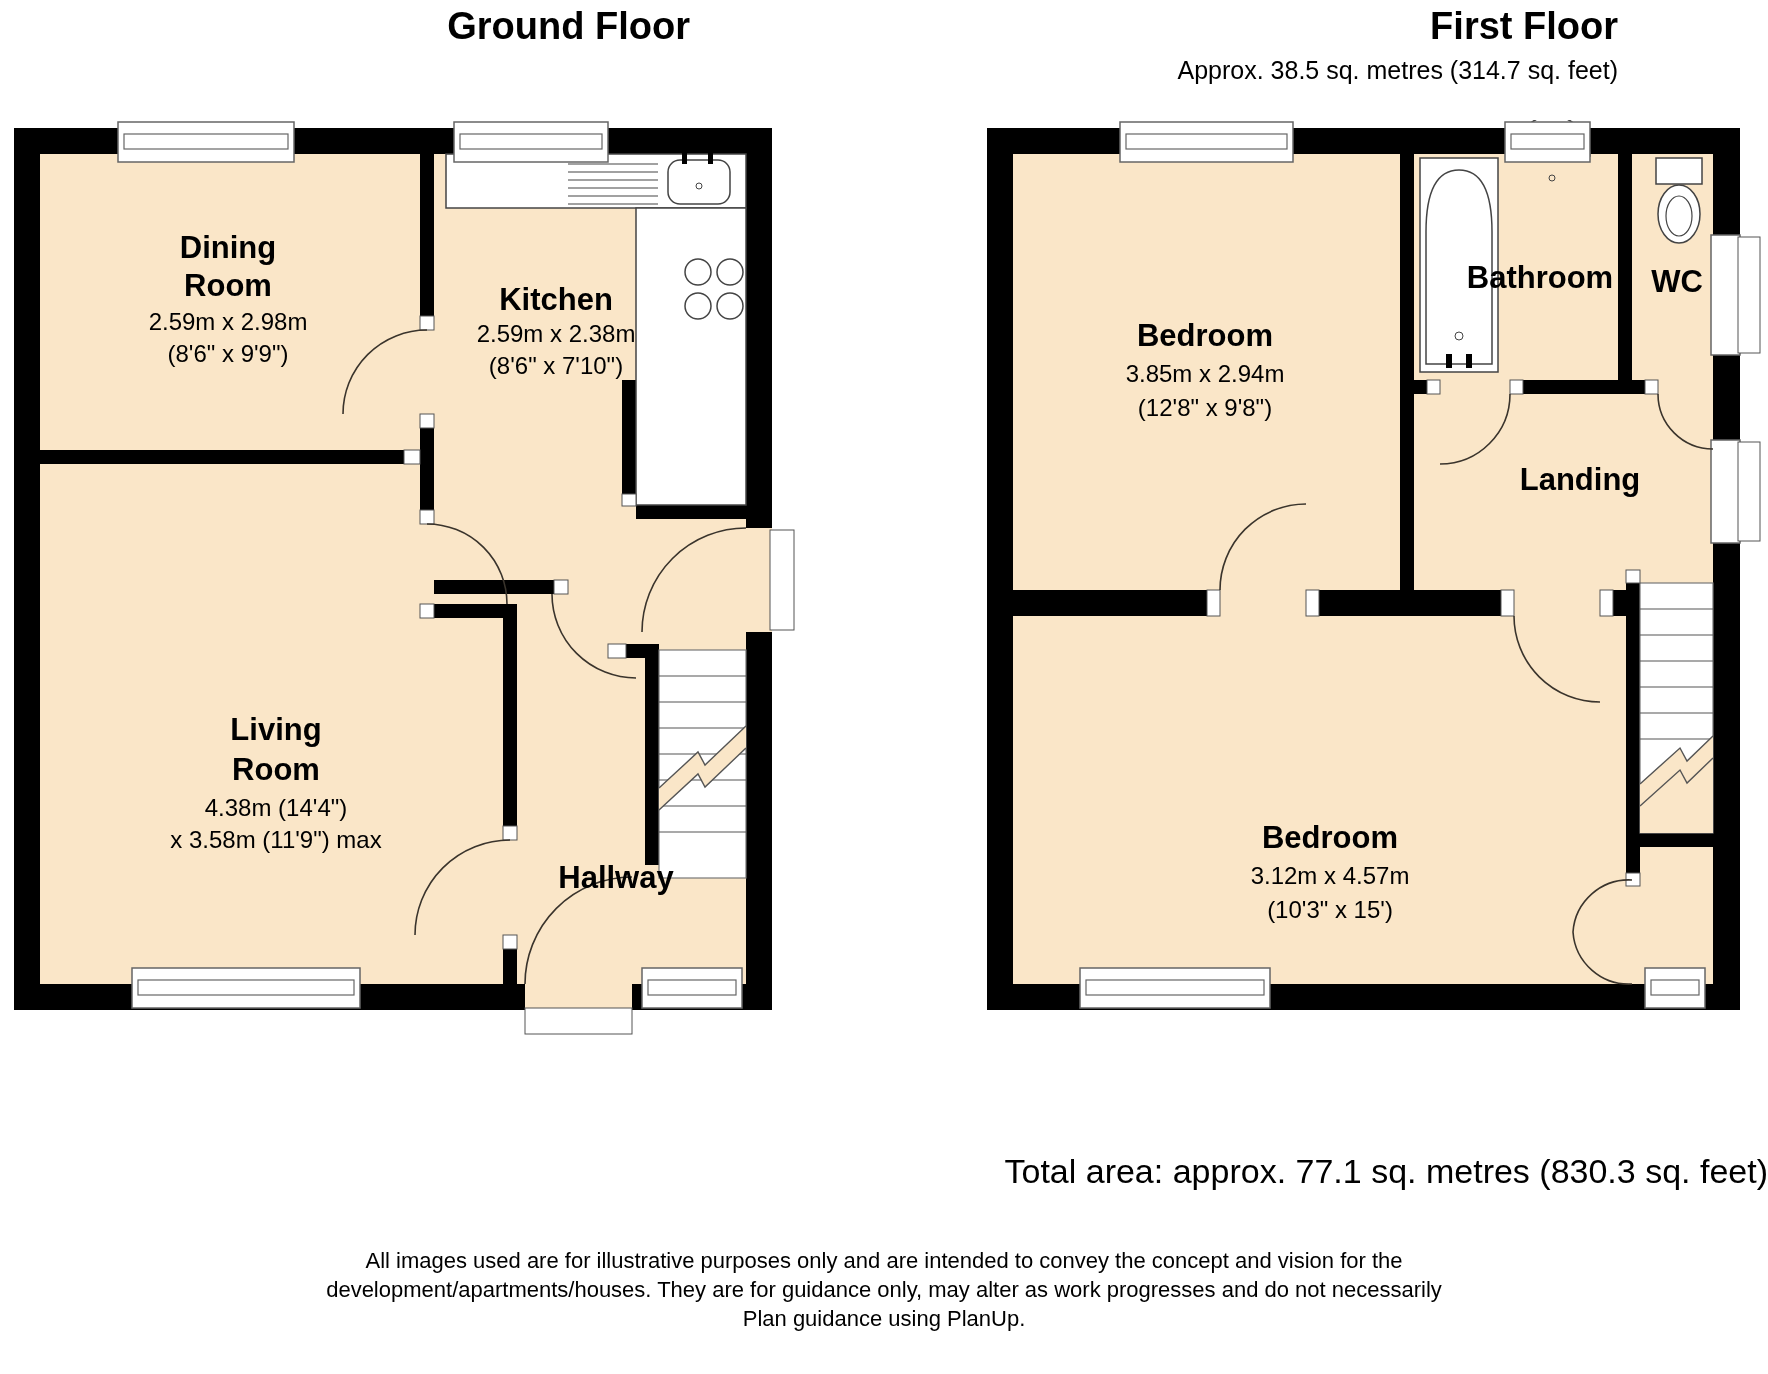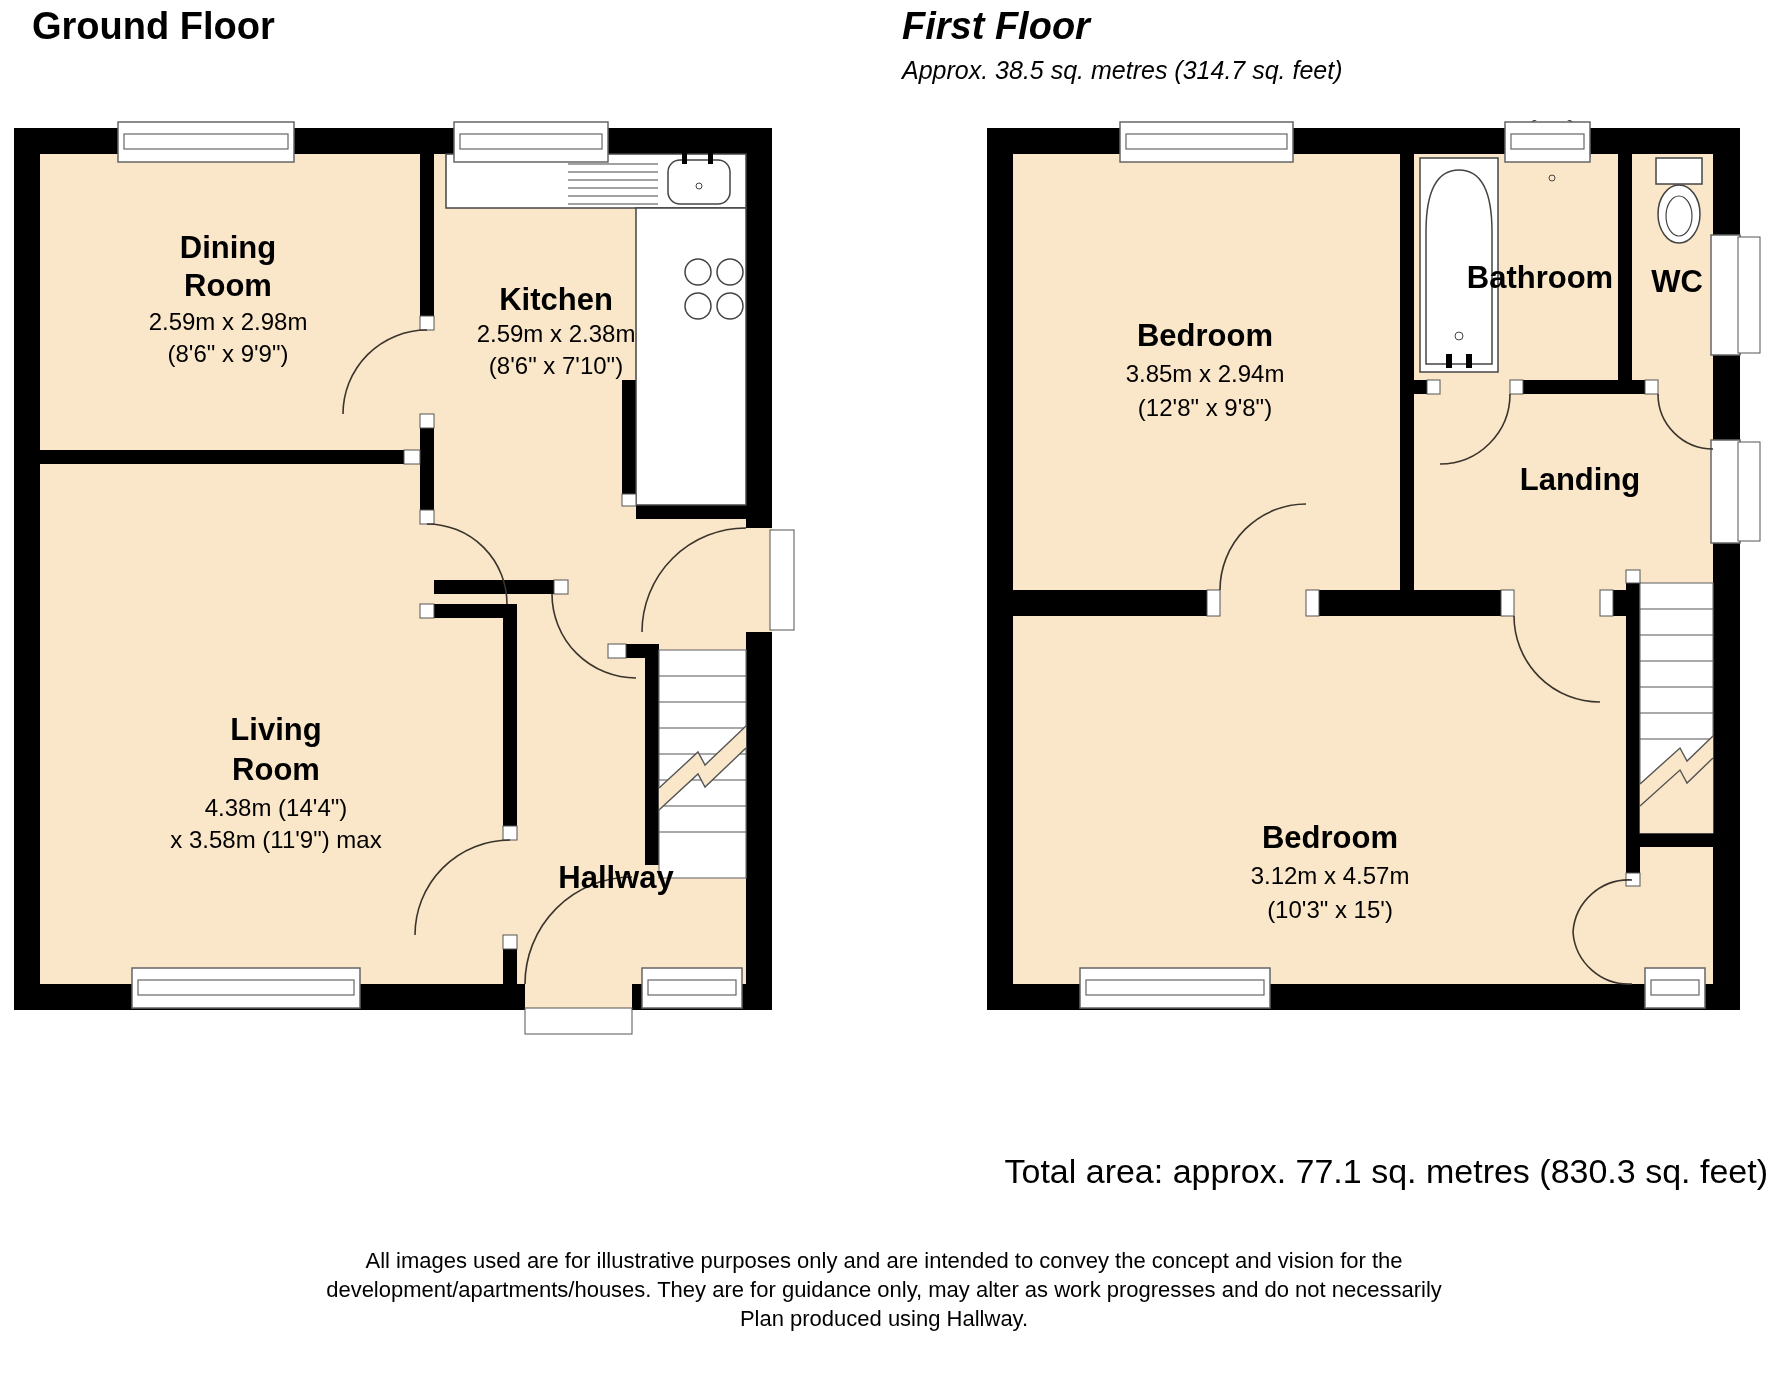--- a/index.html
+++ b/index.html
@@ -1,18 +1,18 @@
 <!DOCTYPE html>
 <html><head>
 <meta charset="utf-8">
 <style>
   html,body{margin:0;padding:0;background:#ffffff;}
   #canvas{position:relative;width:1768px;height:1374px;background:#ffffff;overflow:hidden;
           font-family:"Liberation Sans", sans-serif;color:#000;}
-  .titleblock{position:absolute;text-align:left;margin-left:32px;}
+  .titleblock{position:absolute;text-align:right;}
   .floor-title{font-size:38px;font-weight:bold;line-height:1.1;}
   .floor-sub{font-size:25px;margin-top:8px;}
   .svgwrap{position:absolute;}
   .totalarea{position:absolute;left:0;width:1768px;text-align:right;top:1152px;font-size:34px;}
   .disclaimer{position:absolute;left:0;width:1768px;text-align:center;top:1246px;font-size:22px;line-height:29px;}
   svg text{font-family:"Liberation Sans", sans-serif;}
   .roomname{font-size:31px;font-weight:bold;}
   .roomdim{font-size:24px;}
   .wall{fill:#000;}
   .jamb{fill:#fff;stroke:#555;stroke-width:1;}
@@ -25,21 +25,21 @@
 </style>
 </head>
 <body>
 
 <div id="canvas">
 
   <div class="titleblock" style="left:0;top:6px;width:690px;">
     <div class="floor-title">Ground Floor</div>
   </div>
 
-  <div class="titleblock" style="left:870px;top:6px;width:700px;font-style:italic;">
+  <div class="titleblock" style="left:918px;top:6px;width:700px;">
     <div class="floor-title">First Floor</div>
     <div class="floor-sub">Approx. 38.5 sq. metres (314.7 sq. feet)</div>
   </div>
 
   <div class="svgwrap" style="left:0;top:120px;margin-left:8px;">
   <svg width="800" height="920" viewBox="0 0 800 920">
     <g>
       <rect x="6" y="8" width="758" height="882" fill="#FAE6C8"></rect>
     </g>
     <g>
@@ -294,16 +294,16 @@
       <text class="roomdim" x="350" y="764">3.12m x 4.57m</text>
       <text class="roomdim" x="350" y="798">(10'3" x 15')</text>
     </g>
   </svg>
   </div>
 
   <div class="totalarea">Total area: approx. 77.1 sq. metres (830.3 sq. feet)</div>
   <div class="disclaimer">
     <div>All images used are for illustrative purposes only and are intended to convey the concept and vision for the</div>
     <div>development/apartments/houses. They are for guidance only, may alter as work progresses and do not necessarily</div>
-    <div>Plan produced using Hallway.</div>
+    <div>Plan guidance using PlanUp.</div>
   </div>
 
 </div>
 
 </body></html>

